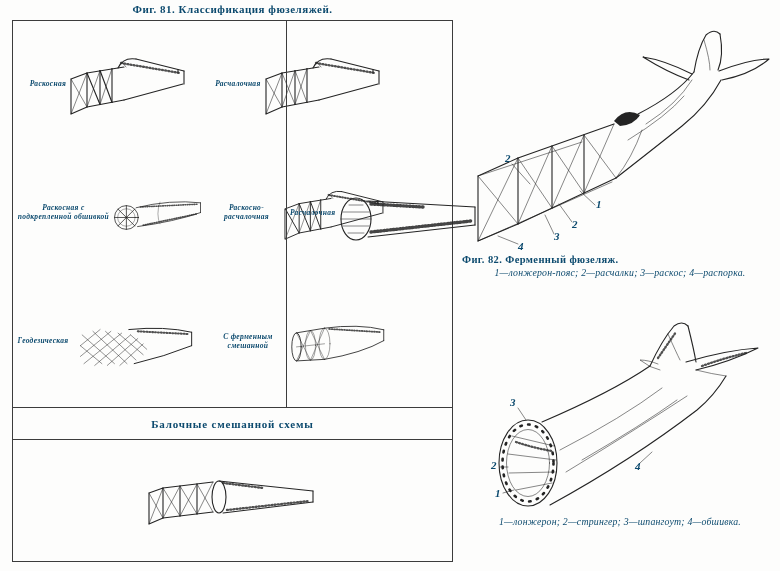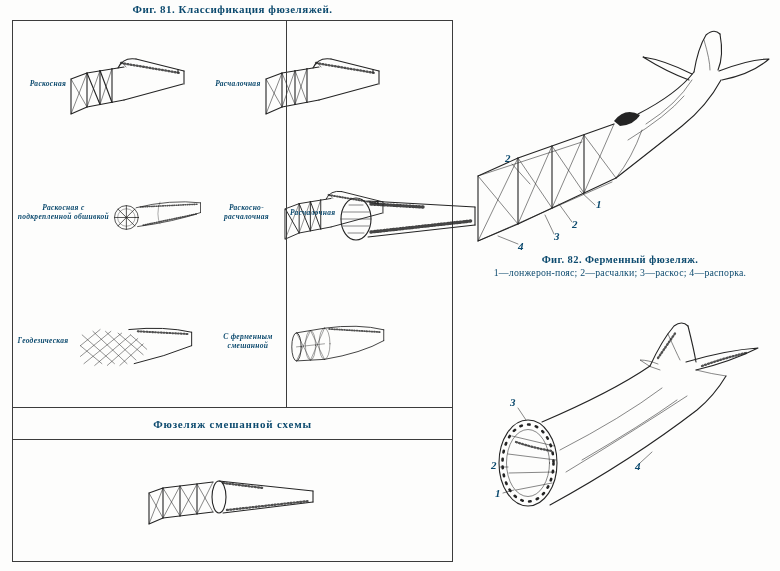--- a/index.html
+++ b/index.html
@@ -24,22 +24,22 @@
             text-align:center; line-height:1.15; margin-bottom:2px; max-width:122px; }
   .mixed-band { height:33px; border-top:1px solid #3c3c3c; border-bottom:1px solid #3c3c3c;
                 display:flex; align-items:center; justify-content:center;
                 font-weight:bold; font-size:11px; letter-spacing:.8px; }
   .mixed-draw { flex:1; display:flex; align-items:center; justify-content:center; }
 
   
   .figblock { position:absolute; }
   .fig82 { left:462px; top:8px; width:316px; }
   .fig83 { left:462px; top:300px; width:316px; }
-  .fig-cap { text-align:center; font-weight:bold; font-size:10.5px; letter-spacing:.4px; margin-top:2px; }
-  .fig-leg { text-align:center; font-size:9.8px; letter-spacing:.2px; margin-top:2px; }
+  .fig-cap { font-weight:bold; font-size:10.5px; letter-spacing:.4px; margin-top:2px; }
+  .fig-leg { text-align:center; font-style:italic; font-size:9.8px; letter-spacing:.2px; margin-top:2px; }
 
   
   svg.d path, svg.d line, svg.d ellipse, svg.d circle, svg.d polyline {
       fill:none; stroke:#242424; stroke-width:1.1; stroke-linecap:round; stroke-linejoin:round; }
   svg.d .thin  { stroke-width:.55; }
   svg.d .hb    { stroke-width:3.4; stroke-dasharray:1 2.2; opacity:.85; }
   svg.d .hb2   { stroke-width:2.3; stroke-dasharray:1 2.2; opacity:.8; }
   svg.d .dots  { stroke-width:2.6; stroke-dasharray:1.5 6.5; }
   svg.d .dark  { fill:#242424; stroke:none; }
   .callout { position:absolute; font-style:italic; font-size:11px; font-weight:bold; }
@@ -206,21 +206,21 @@
               <path d="M33,63 L140,51"></path>
             <line x1="140" y1="33" x2="140" y2="51"></line>
             <path class="hb" d="M36,30 L88,33"></path>
               <path class="hb" d="M36,58 L136,47"></path>
           </svg>
         </figure>
 
       </div>
     </div>
 
-    <div class="mixed-band">Фюзеляж смешанной схемы</div>
+    <div class="mixed-band">Балочные смешанной схемы</div>
     <div class="mixed-draw">
       <svg class="d" width="180" height="64" viewBox="0 0 180 64">
         <path d="M6,24 L20,19 L20,49 L6,55 Z"></path>
         <line class="thin" x1="6" y1="24" x2="20" y2="49"></line>
           <line class="thin" x1="20" y1="19" x2="6" y2="55"></line>
         <line x1="20" y1="19" x2="70" y2="13"></line>
           <line x1="20" y1="49" x2="70" y2="43"></line>
         <line x1="37" y1="17" x2="37" y2="47"></line>
           <line x1="54" y1="15" x2="54" y2="45"></line>
         <line class="thin" x1="20" y1="19" x2="37" y2="47"></line>
@@ -323,15 +323,16 @@
         <line class="thin" x1="56" y1="108" x2="64" y2="120"></line>
         <line class="thin" x1="38" y1="167" x2="46" y2="167"></line>
         <line class="thin" x1="41" y1="193" x2="52" y2="190"></line>
         <line class="thin" x1="178" y1="163" x2="190" y2="152"></line>
       </svg>
       <span class="callout" style="left:48px;top:96px;">3</span>
       <span class="callout" style="left:29px;top:159px;">2</span>
       <span class="callout" style="left:33px;top:187px;">1</span>
       <span class="callout" style="left:173px;top:160px;">4</span>
     </div>
+    <div class="fig-leg">1—лонжерон; 2—стрингер; 3—шпангоут; 4—обшивка.</div>
   </div>
 
 </div>
 
 </body></html>

